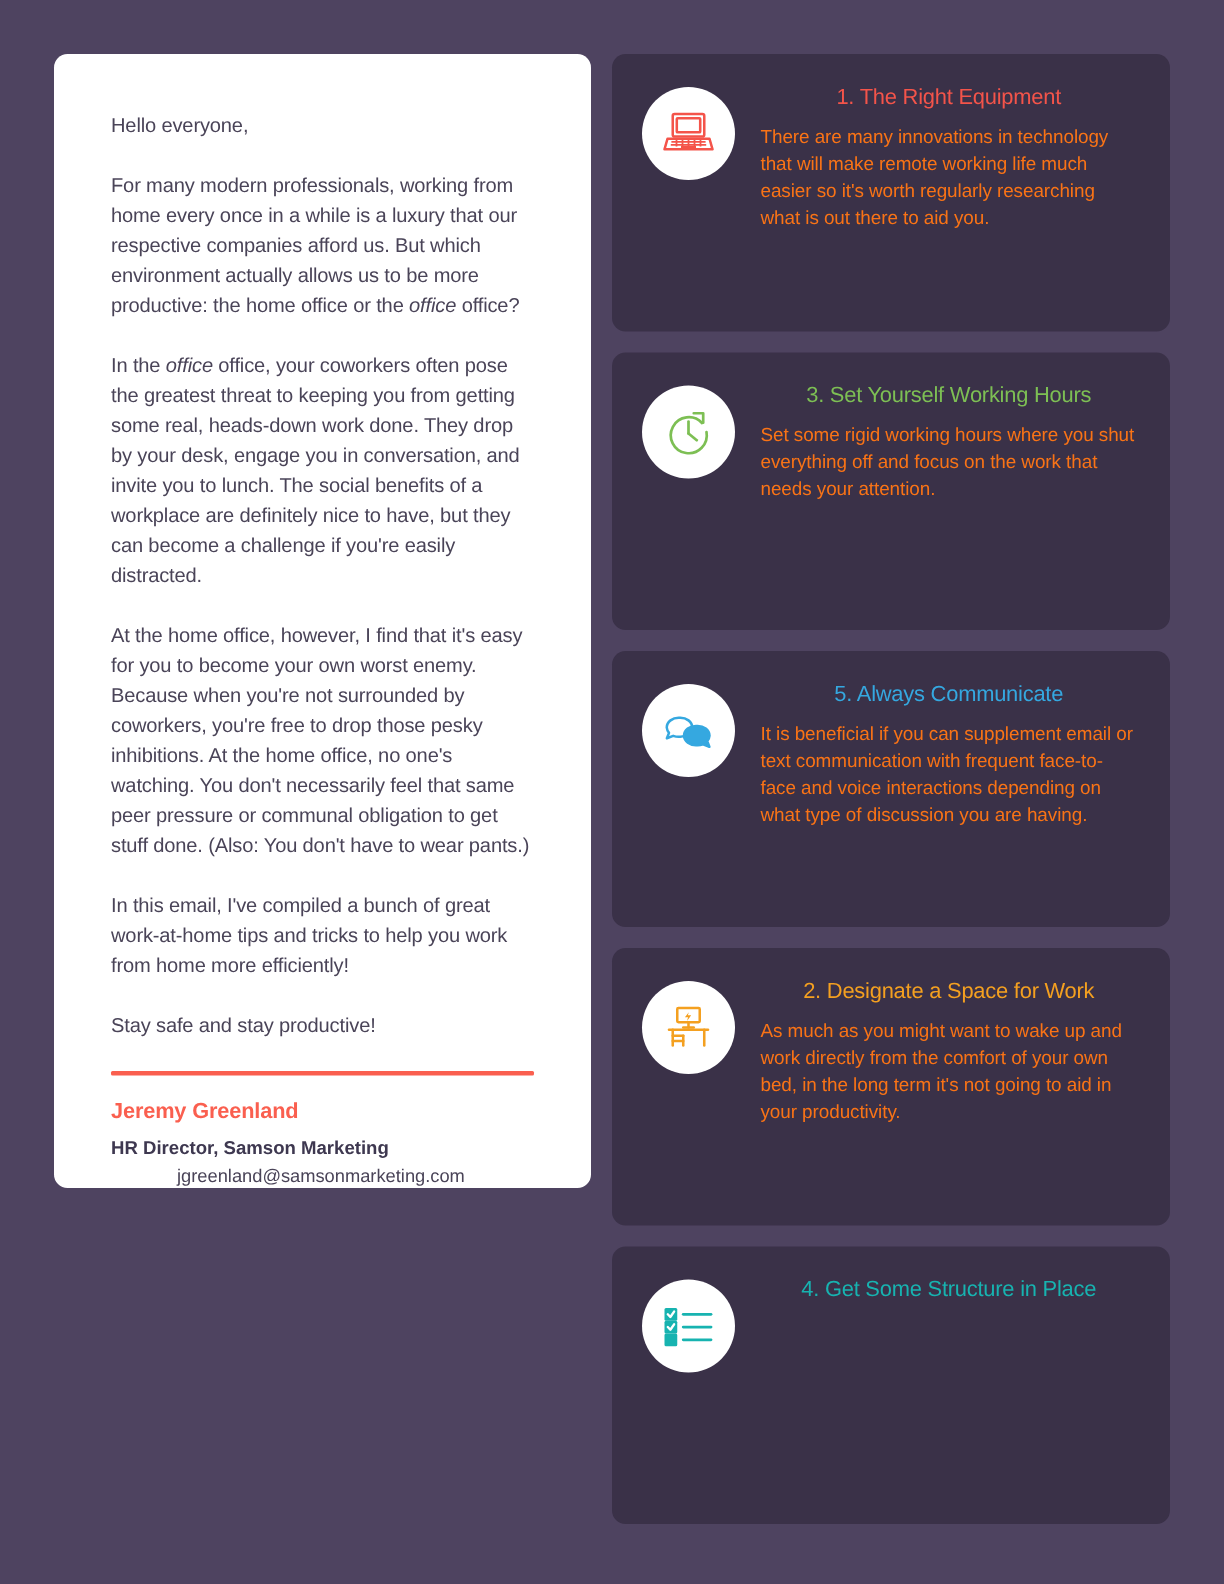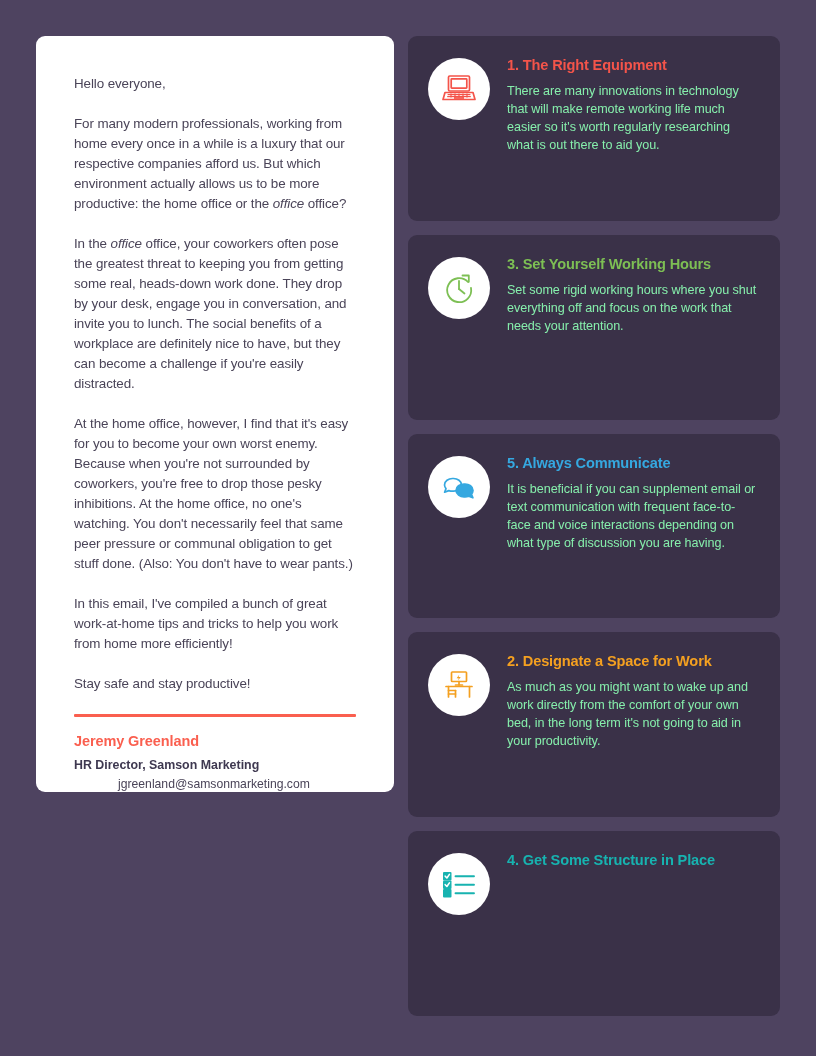--- a/index.html
+++ b/index.html
@@ -109,28 +109,29 @@
     background: #FFFFFF;
     display: flex;
     align-items: center;
     justify-content: center;
     margin-top: 2px;
   }
   .icon-circle svg { display: block; }
   .tip-text { flex: 1 1 auto; min-width: 0; padding-top: 1px; }
   .tip-heading {
     font-size: 14.6px;
-    font-weight: bold;
+    font-weight: normal;
     margin: 0 0 9px 0;
     letter-spacing: -0.15px;
+    text-align: center;
   }
   .tip-desc {
     font-size: 12.6px;
     line-height: 18px;
-    color: #86efac;
+    color: #f97316;
     margin: 0;
     letter-spacing: -0.05px;
   }
 </style>
 </head>
 <body>
 
 <div class="page">
 
   <div class="letter-panel">

